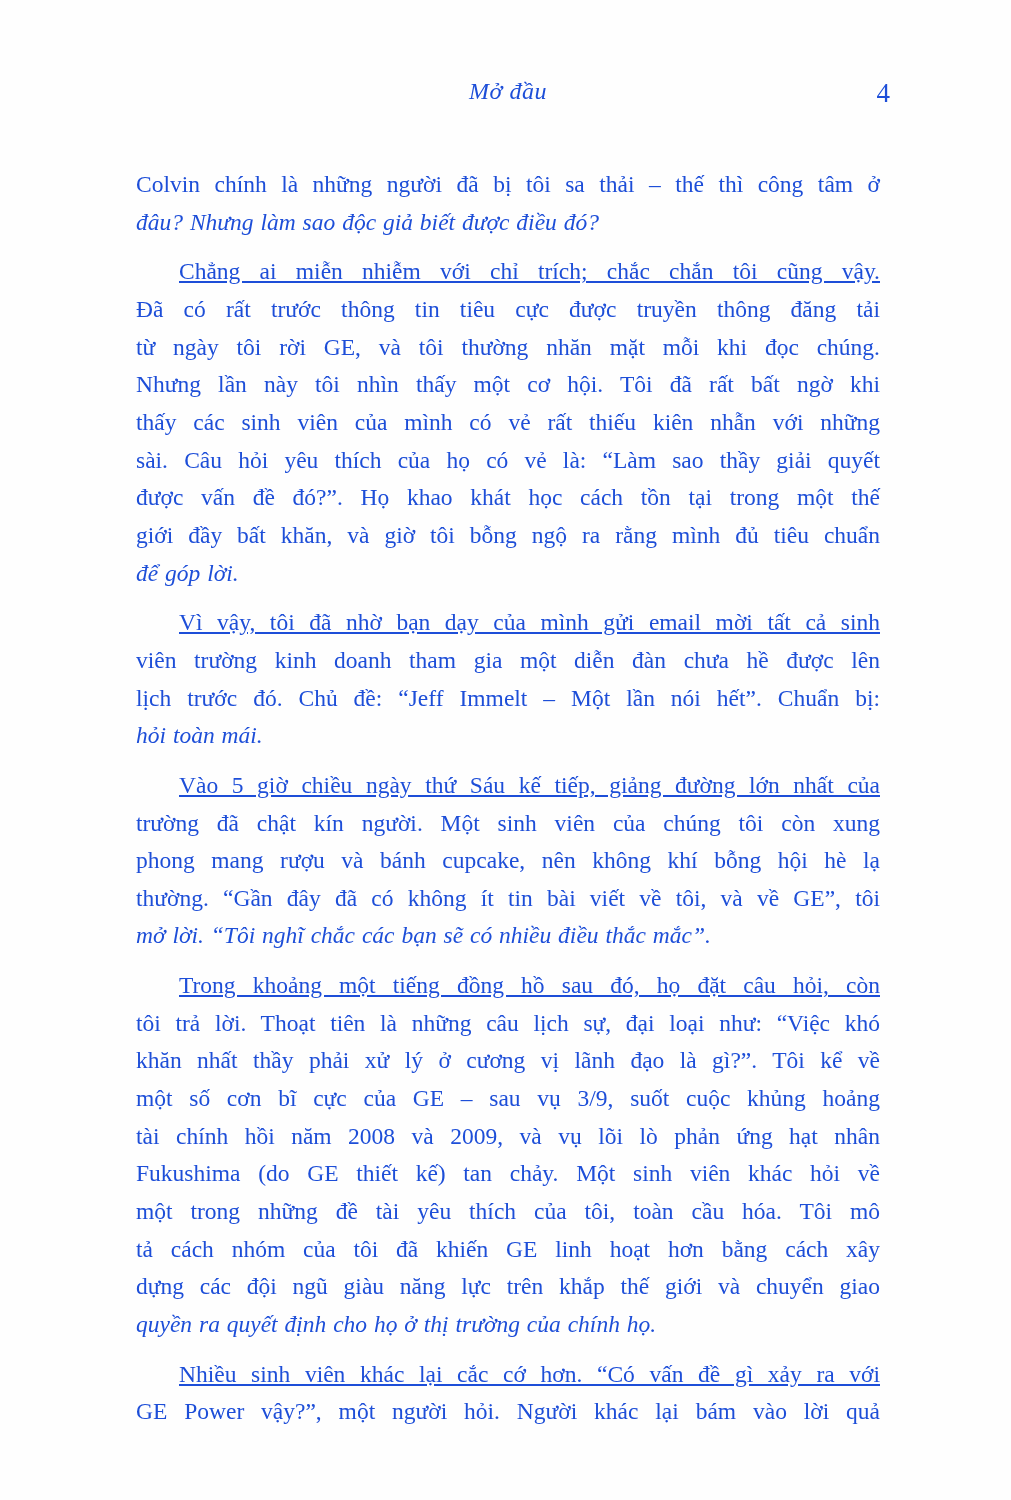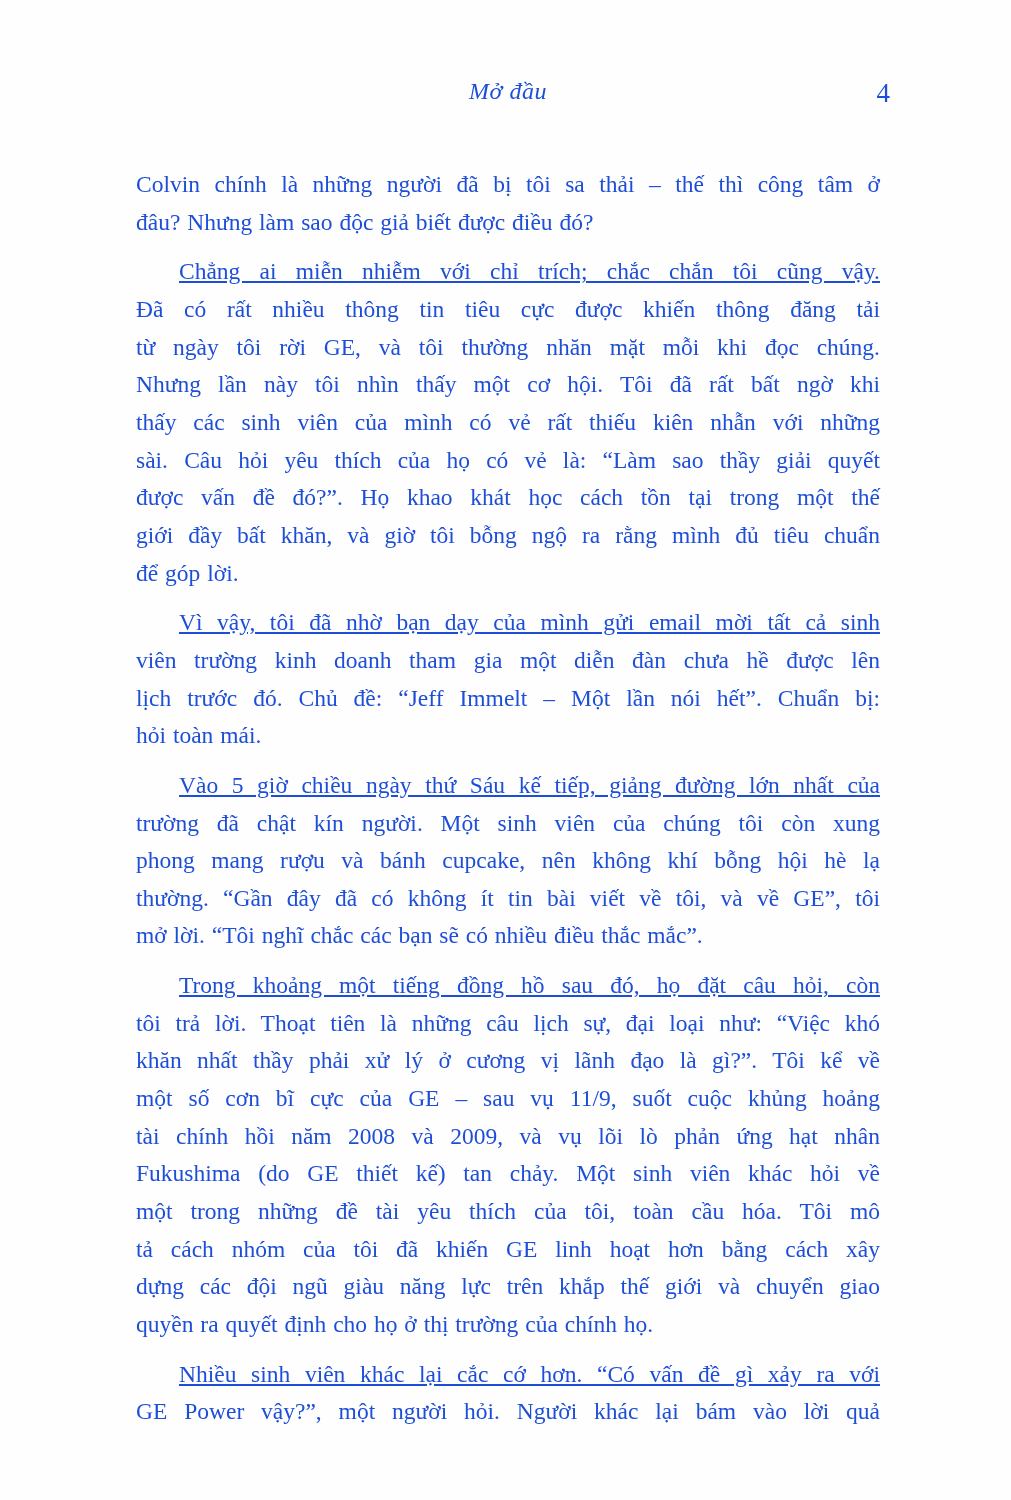--- a/index.html
+++ b/index.html
@@ -56,38 +56,39 @@
     text-align-last: justify;
     white-space: normal;
   }
   .line.indent {
     text-indent: 43px;
     text-decoration: underline;
   }
   .line.no-justify {
     text-align: left;
     text-align-last: left;
+    font-style: italic;
   }
 </style>
 </head>
 <body>
 
 <div class="page">
   <div class="running-head">
     <span class="section-title">Mở đầu</span>
     <span class="page-number">4</span>
   </div>
   <div class="body-text">
       <div class="paragraph">
         <div class="line">Colvin chính là những người đã bị tôi sa thải – thế thì công tâm ở</div>
         <div class="line no-justify">đâu? Nhưng làm sao độc giả biết được điều đó?</div>
       </div>
       <div class="paragraph">
         <div class="line indent">Chẳng ai miễn nhiễm với chỉ trích; chắc chắn tôi cũng vậy.</div>
-        <div class="line">Đã có rất nhiều thông tin tiêu cực được khiến thông đăng tải</div>
+        <div class="line">Đã có rất trước thông tin tiêu cực được truyền thông đăng tải</div>
         <div class="line">từ ngày tôi rời GE, và tôi thường nhăn mặt mỗi khi đọc chúng.</div>
         <div class="line">Nhưng lần này tôi nhìn thấy một cơ hội. Tôi đã rất bất ngờ khi</div>
         <div class="line">thấy các sinh viên của mình có vẻ rất thiếu kiên nhẫn với những</div>
         <div class="line">sài. Câu hỏi yêu thích của họ có vẻ là: “Làm sao thầy giải quyết</div>
         <div class="line">được vấn đề đó?”. Họ khao khát học cách tồn tại trong một thế</div>
         <div class="line">giới đầy bất khăn, và giờ tôi bỗng ngộ ra rằng mình đủ tiêu chuẩn</div>
         <div class="line no-justify">để góp lời.</div>
       </div>
       <div class="paragraph">
         <div class="line indent">Vì vậy, tôi đã nhờ bạn dạy của mình gửi email mời tất cả sinh</div>
@@ -99,21 +100,21 @@
         <div class="line indent">Vào 5 giờ chiều ngày thứ Sáu kế tiếp, giảng đường lớn nhất của</div>
         <div class="line">trường đã chật kín người. Một sinh viên của chúng tôi còn xung</div>
         <div class="line">phong mang rượu và bánh cupcake, nên không khí bỗng hội hè lạ</div>
         <div class="line">thường. “Gần đây đã có không ít tin bài viết về tôi, và về GE”, tôi</div>
         <div class="line no-justify">mở lời. “Tôi nghĩ chắc các bạn sẽ có nhiều điều thắc mắc”.</div>
       </div>
       <div class="paragraph">
         <div class="line indent">Trong khoảng một tiếng đồng hồ sau đó, họ đặt câu hỏi, còn</div>
         <div class="line">tôi trả lời. Thoạt tiên là những câu lịch sự, đại loại như: “Việc khó</div>
         <div class="line">khăn nhất thầy phải xử lý ở cương vị lãnh đạo là gì?”. Tôi kể về</div>
-        <div class="line">một số cơn bĩ cực của GE – sau vụ 11/9, suốt cuộc khủng hoảng</div>
+        <div class="line">một số cơn bĩ cực của GE – sau vụ 3/9, suốt cuộc khủng hoảng</div>
         <div class="line">tài chính hồi năm 2008 và 2009, và vụ lõi lò phản ứng hạt nhân</div>
         <div class="line">Fukushima (do GE thiết kế) tan chảy. Một sinh viên khác hỏi về</div>
         <div class="line">một trong những đề tài yêu thích của tôi, toàn cầu hóa. Tôi mô</div>
         <div class="line">tả cách nhóm của tôi đã khiến GE linh hoạt hơn bằng cách xây</div>
         <div class="line">dựng các đội ngũ giàu năng lực trên khắp thế giới và chuyển giao</div>
         <div class="line no-justify">quyền ra quyết định cho họ ở thị trường của chính họ.</div>
       </div>
       <div class="paragraph">
         <div class="line indent">Nhiều sinh viên khác lại cắc cớ hơn. “Có vấn đề gì xảy ra với</div>
         <div class="line">GE Power vậy?”, một người hỏi. Người khác lại bám vào lời quả</div>

